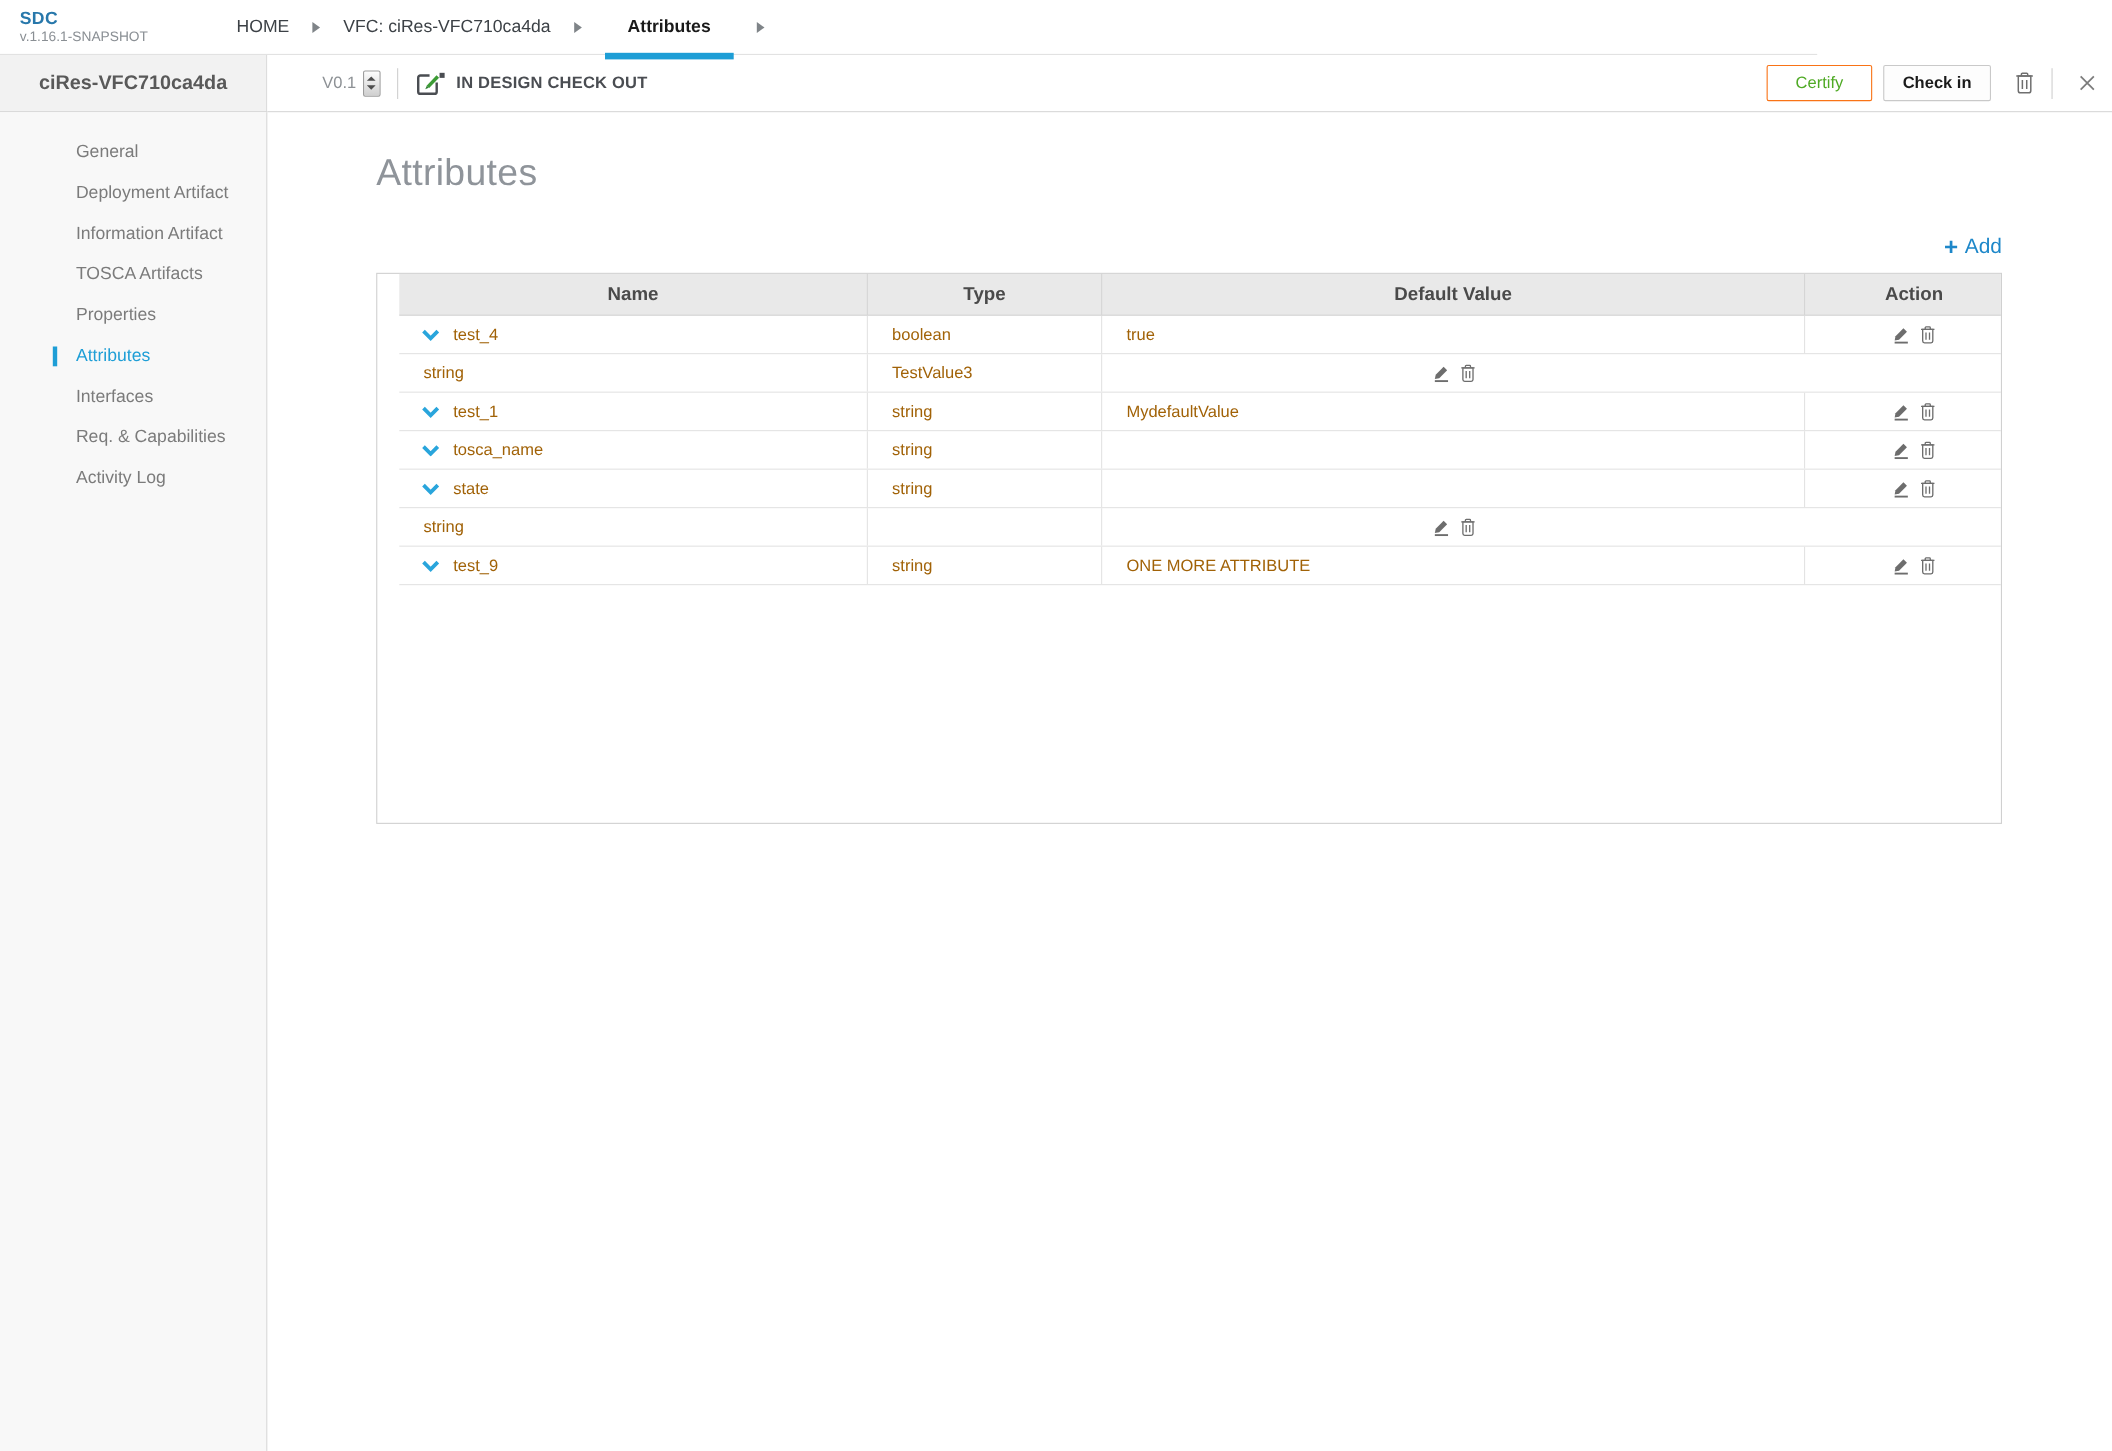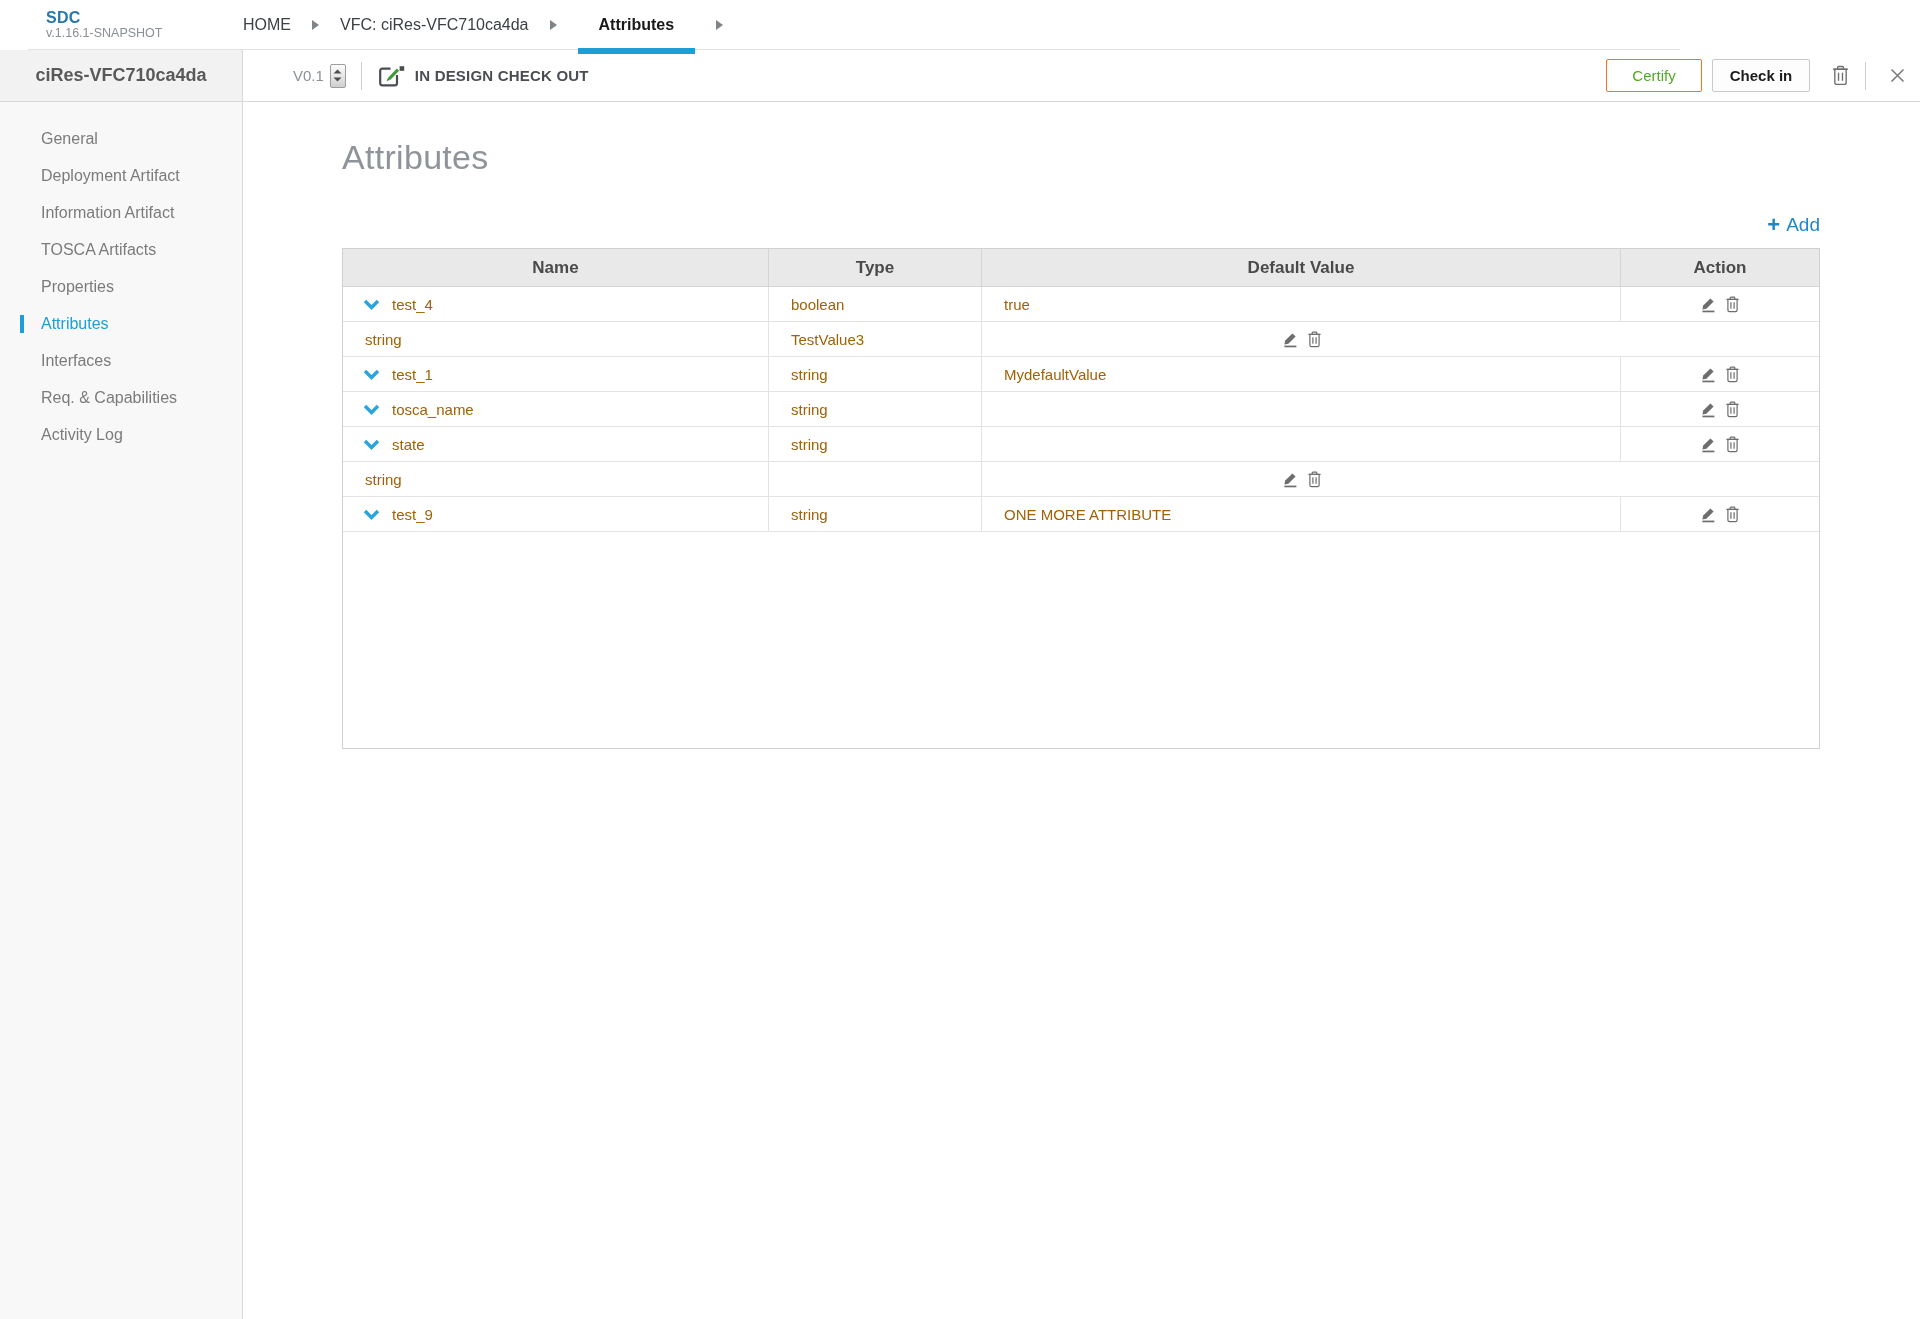--- a/index.html
+++ b/index.html
@@ -5,21 +5,21 @@
   * { margin:0; padding:0; box-sizing:border-box; }
   html,body { width:1920px; height:1319px; }
   body {
     font-family:"Liberation Sans","DejaVu Sans",sans-serif;
     background:#ffffff; color:#4a4a4a; position:relative; overflow:hidden;
   }
 
   
   #topnav {
     position:absolute; left:0; top:0; width:1652px; height:50px;
-    background:#ffffff; border-bottom:1px solid #e2e2e2;margin-left:28px;
+    background:#ffffff; border-bottom:1px solid #e2e2e2;
   }
   #logo { position:absolute; left:18px; top:9px; line-height:1.1; }
   #logo .logo-main { color:#2878ab; font-size:16px; font-weight:bold; letter-spacing:.3px; }
   #logo .logo-sub  { color:#8a8f94; font-size:12.5px; }
 
   #breadcrumbs {
     position:absolute; left:215px; top:0; height:50px;
     display:flex; align-items:stretch;
   }
   .crumb {
@@ -77,21 +77,21 @@
   #checkin-button {
     width:98px; border:1px solid #c9c9c9; color:#1b1b1b; font-weight:bold;
   }
   .icon-btn { background:none; border:none; cursor:pointer; display:flex; align-items:center; }
   #delete-version-button { margin-left:21px; }
   #close-button { margin-left:8px; }
 
   
   #sidebar {
     position:absolute; left:0; top:102px; bottom:0; width:243px;
-    background:#f8f8f8; border-right:1px solid #dadada; padding-top:18px;
+    background:#f8f8f8; border-right:1px solid #dadada; padding-top:18px;padding-left:28px;
   }
   .side-item {
     position:relative; height:37px; display:flex; align-items:center;
     padding-left:41px; font-size:16px; color:#7b7b7b; cursor:pointer; white-space:nowrap;
   }
   .side-item.active { color:#1e9ed6; }
   .side-item.active::before {
     content:""; position:absolute; left:20px; top:50%; transform:translateY(-50%);
     width:4px; height:18px; background:#1e9ed6;
   }
@@ -103,21 +103,21 @@
   }
   #add-button {
     position:absolute; right:100px; top:210px; height:30px;
     display:flex; align-items:center; cursor:pointer; color:#1d87c9;
   }
   #add-button .plus { font-size:22px; font-weight:bold; margin-right:6px; line-height:1; }
   #add-button .add-label { font-size:19px; }
 
   #attr-table {
     position:absolute; left:342px; top:248px; width:1478px; height:501px;
-    border:1px solid #d0d0d0; background:#ffffff;
+    border:1px solid #d0d0d0; background:#ffffff;padding-left:20px;
   }
   .tgrid { display:grid; grid-template-columns:426px 213px 639px 198px; }
   #thead { background:#e9e9e9; border-bottom:1px solid #d5d5d5; height:38px; }
   .th {
     display:flex; align-items:center; justify-content:center;
     font-size:17px; font-weight:bold; color:#4a4a4a;
     border-right:1px solid #d5d5d5; height:38px;
   }
   .th:last-child { border-right:none; }
   .trow { height:35px; border-bottom:1px solid #e3e3e3; }

